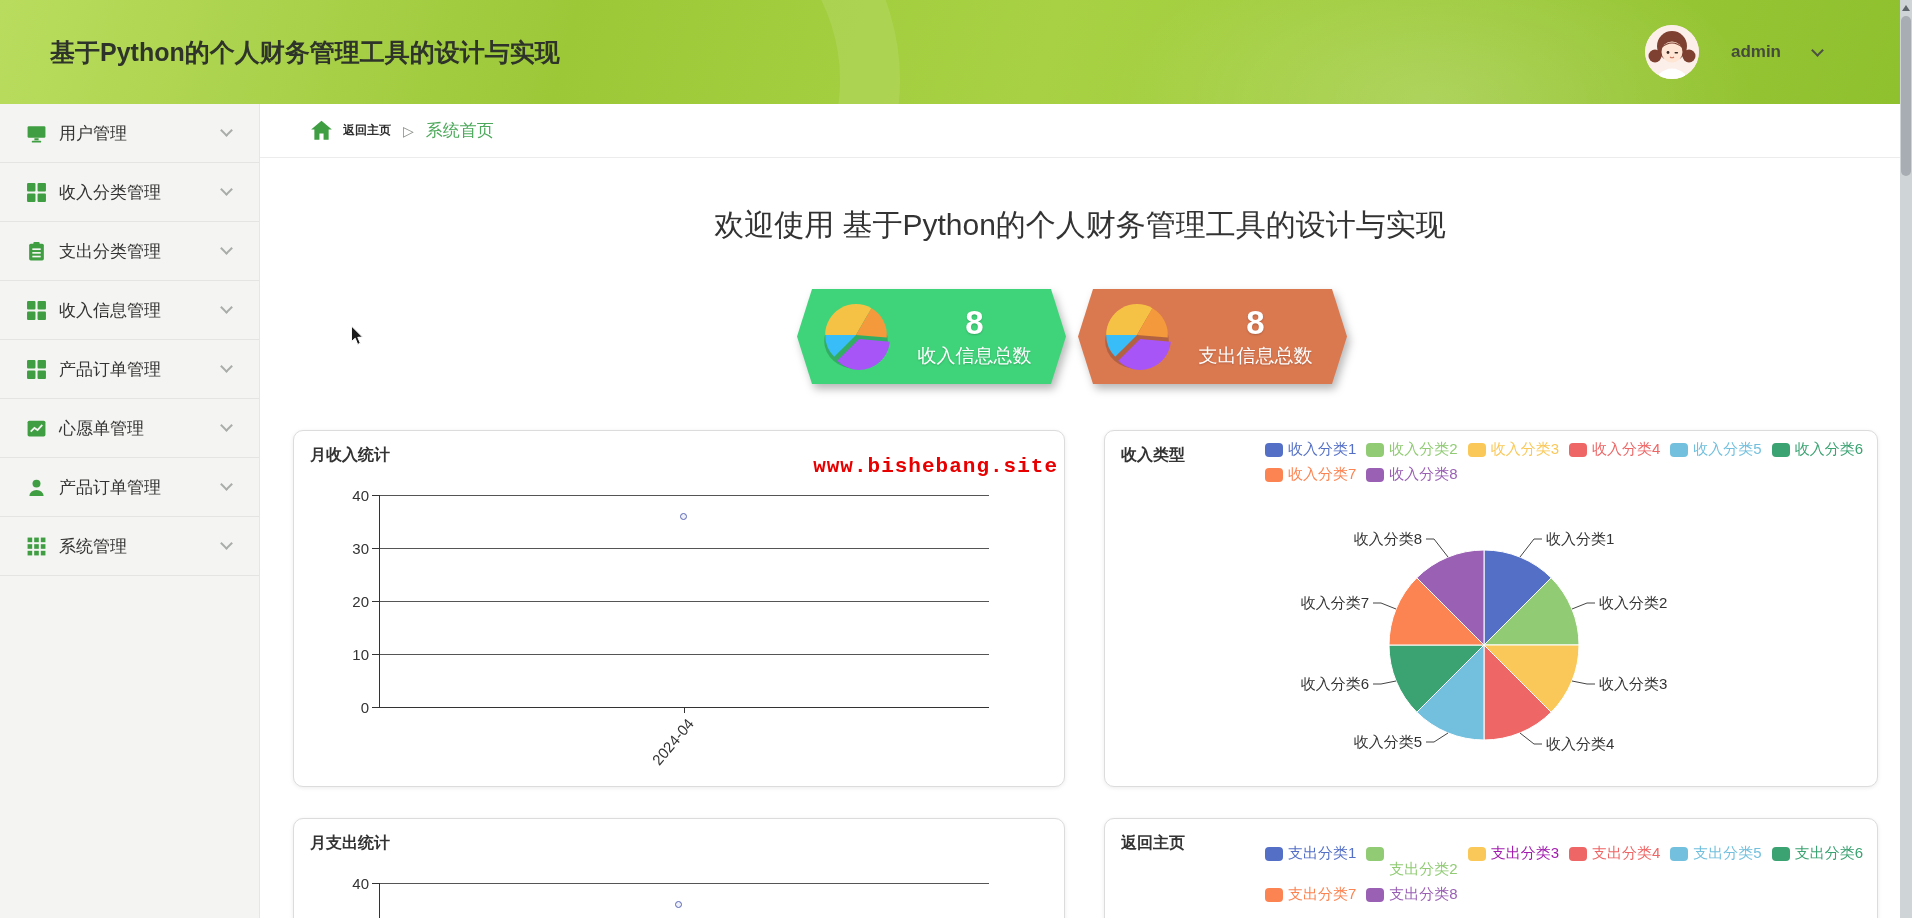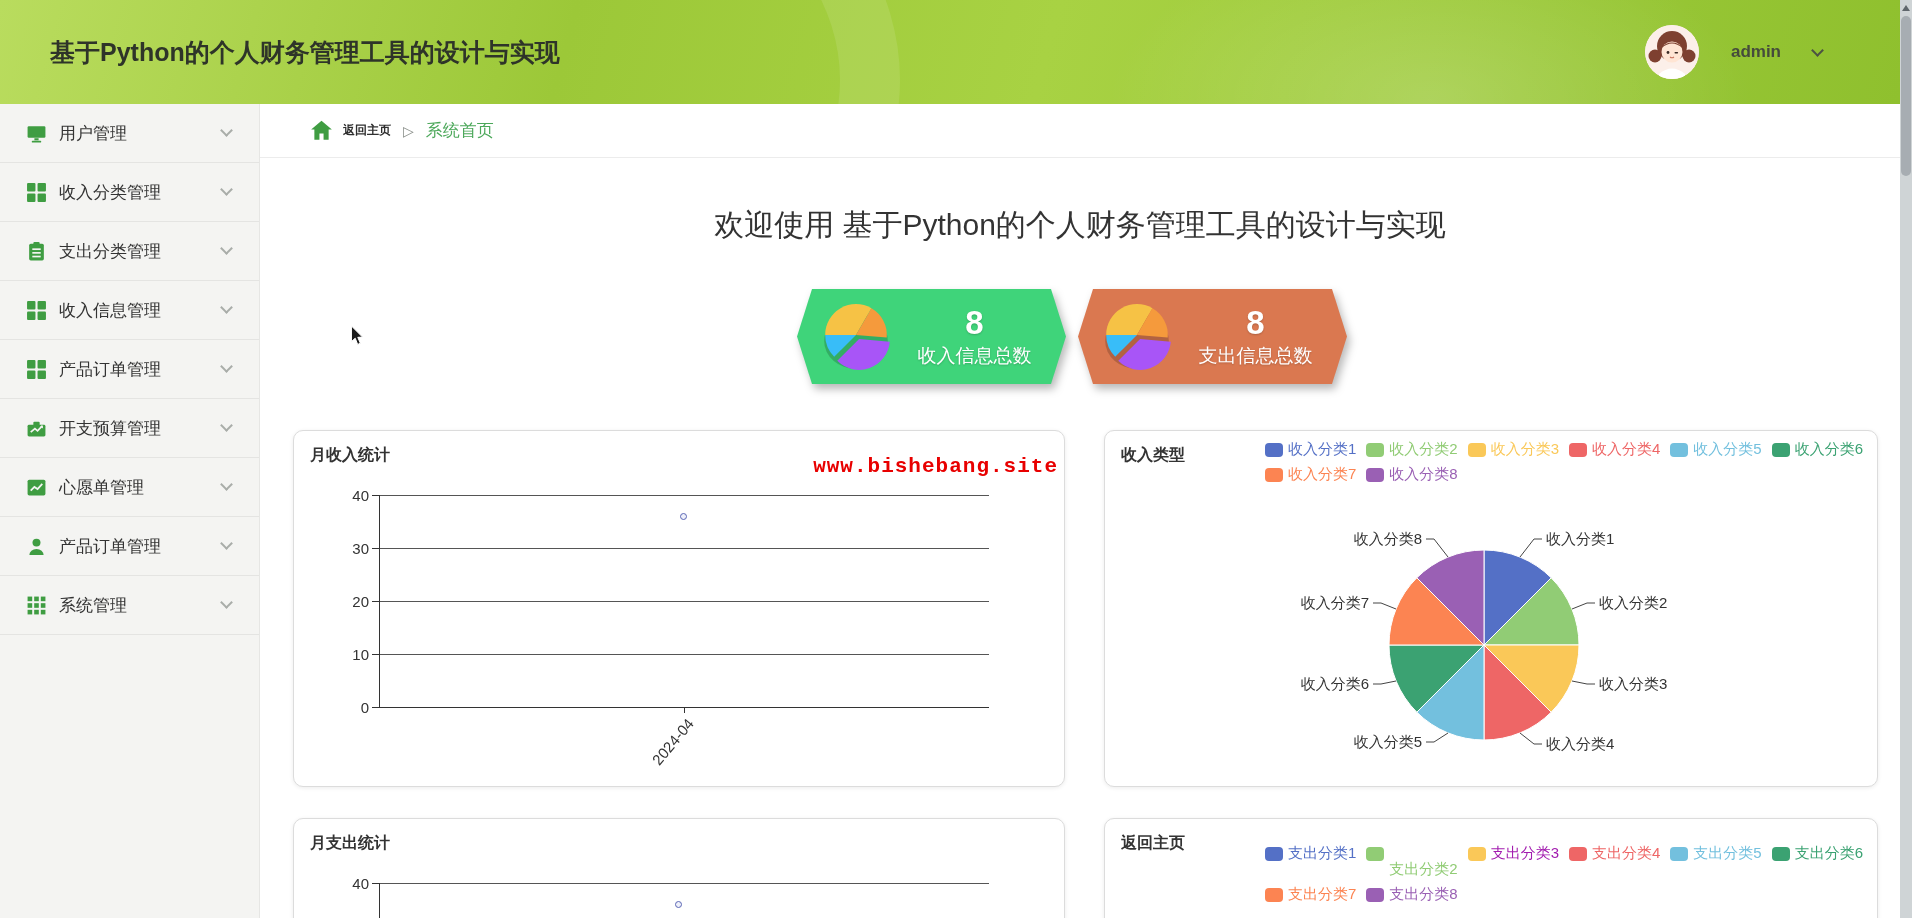--- a/index.html
+++ b/index.html
@@ -213,27 +213,20 @@
           <use href="#sym-grid4"></use>
         </svg>
       <span>收入信息管理</span>
       <span class="chev"></span>
     </div>
     <div class="side-item">
       <svg class="s-icon">
           <use href="#sym-grid4"></use>
         </svg>
       <span>产品订单管理</span>
-      <span class="chev"></span>
-    </div>
-    <div class="side-item">
-      <svg class="s-icon">
-          <use href="#sym-briefcase"></use>
-        </svg>
-      <span>开支预算管理</span>
       <span class="chev"></span>
     </div>
     <div class="side-item">
       <svg class="s-icon">
           <use href="#sym-linechart"></use>
         </svg>
       <span>心愿单管理</span>
       <span class="chev"></span>
     </div>
     <div class="side-item">

